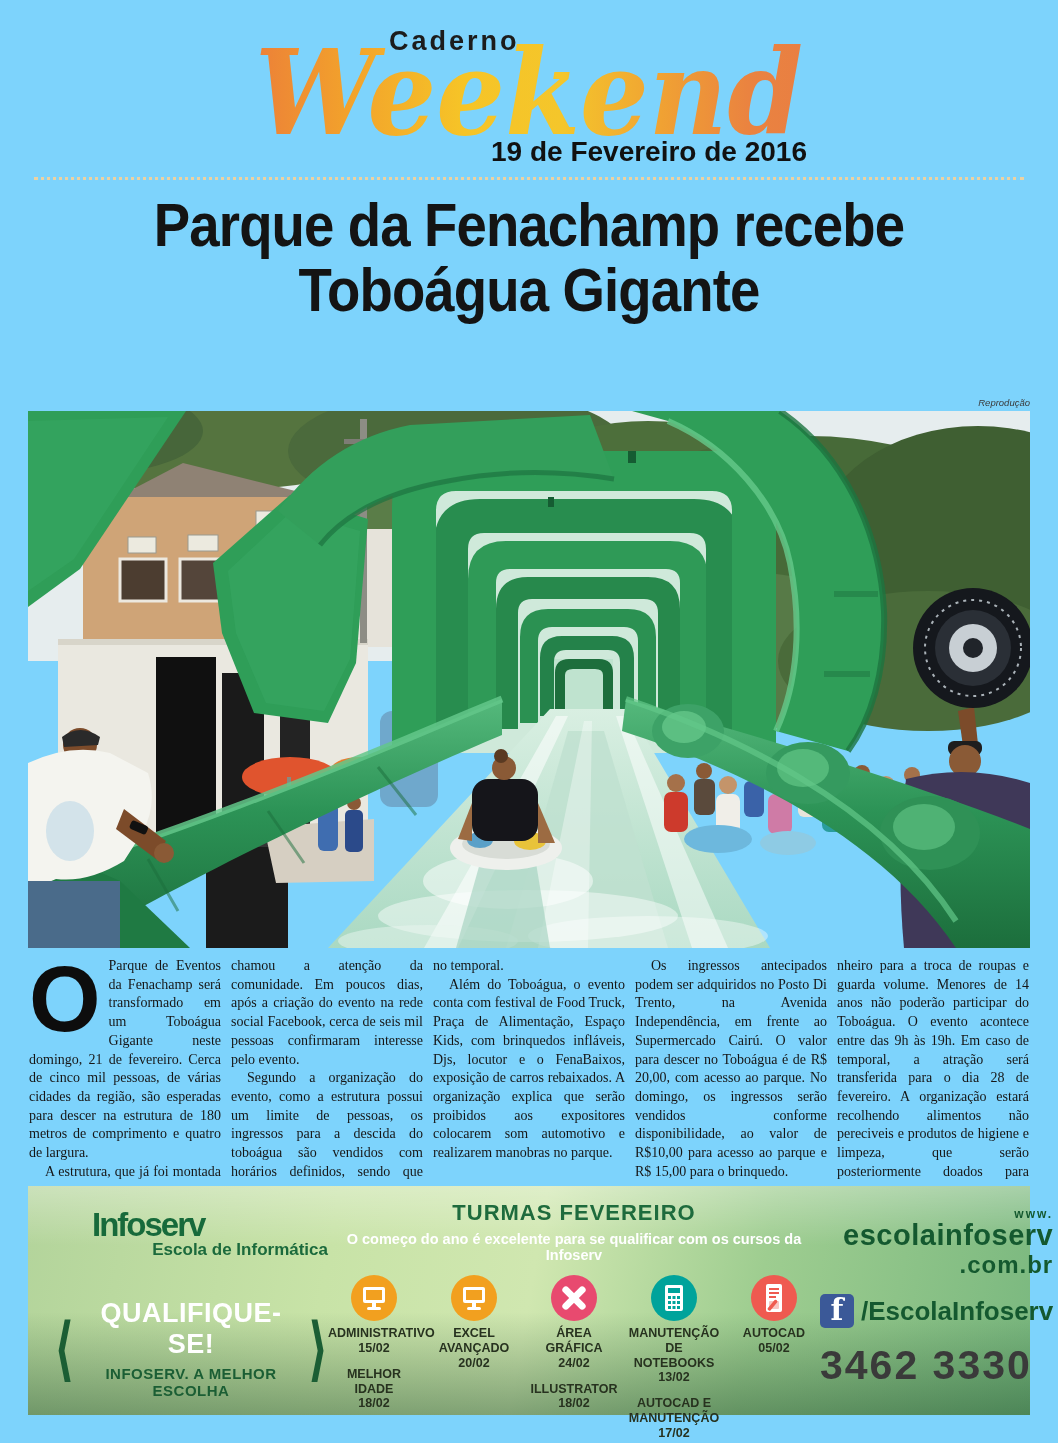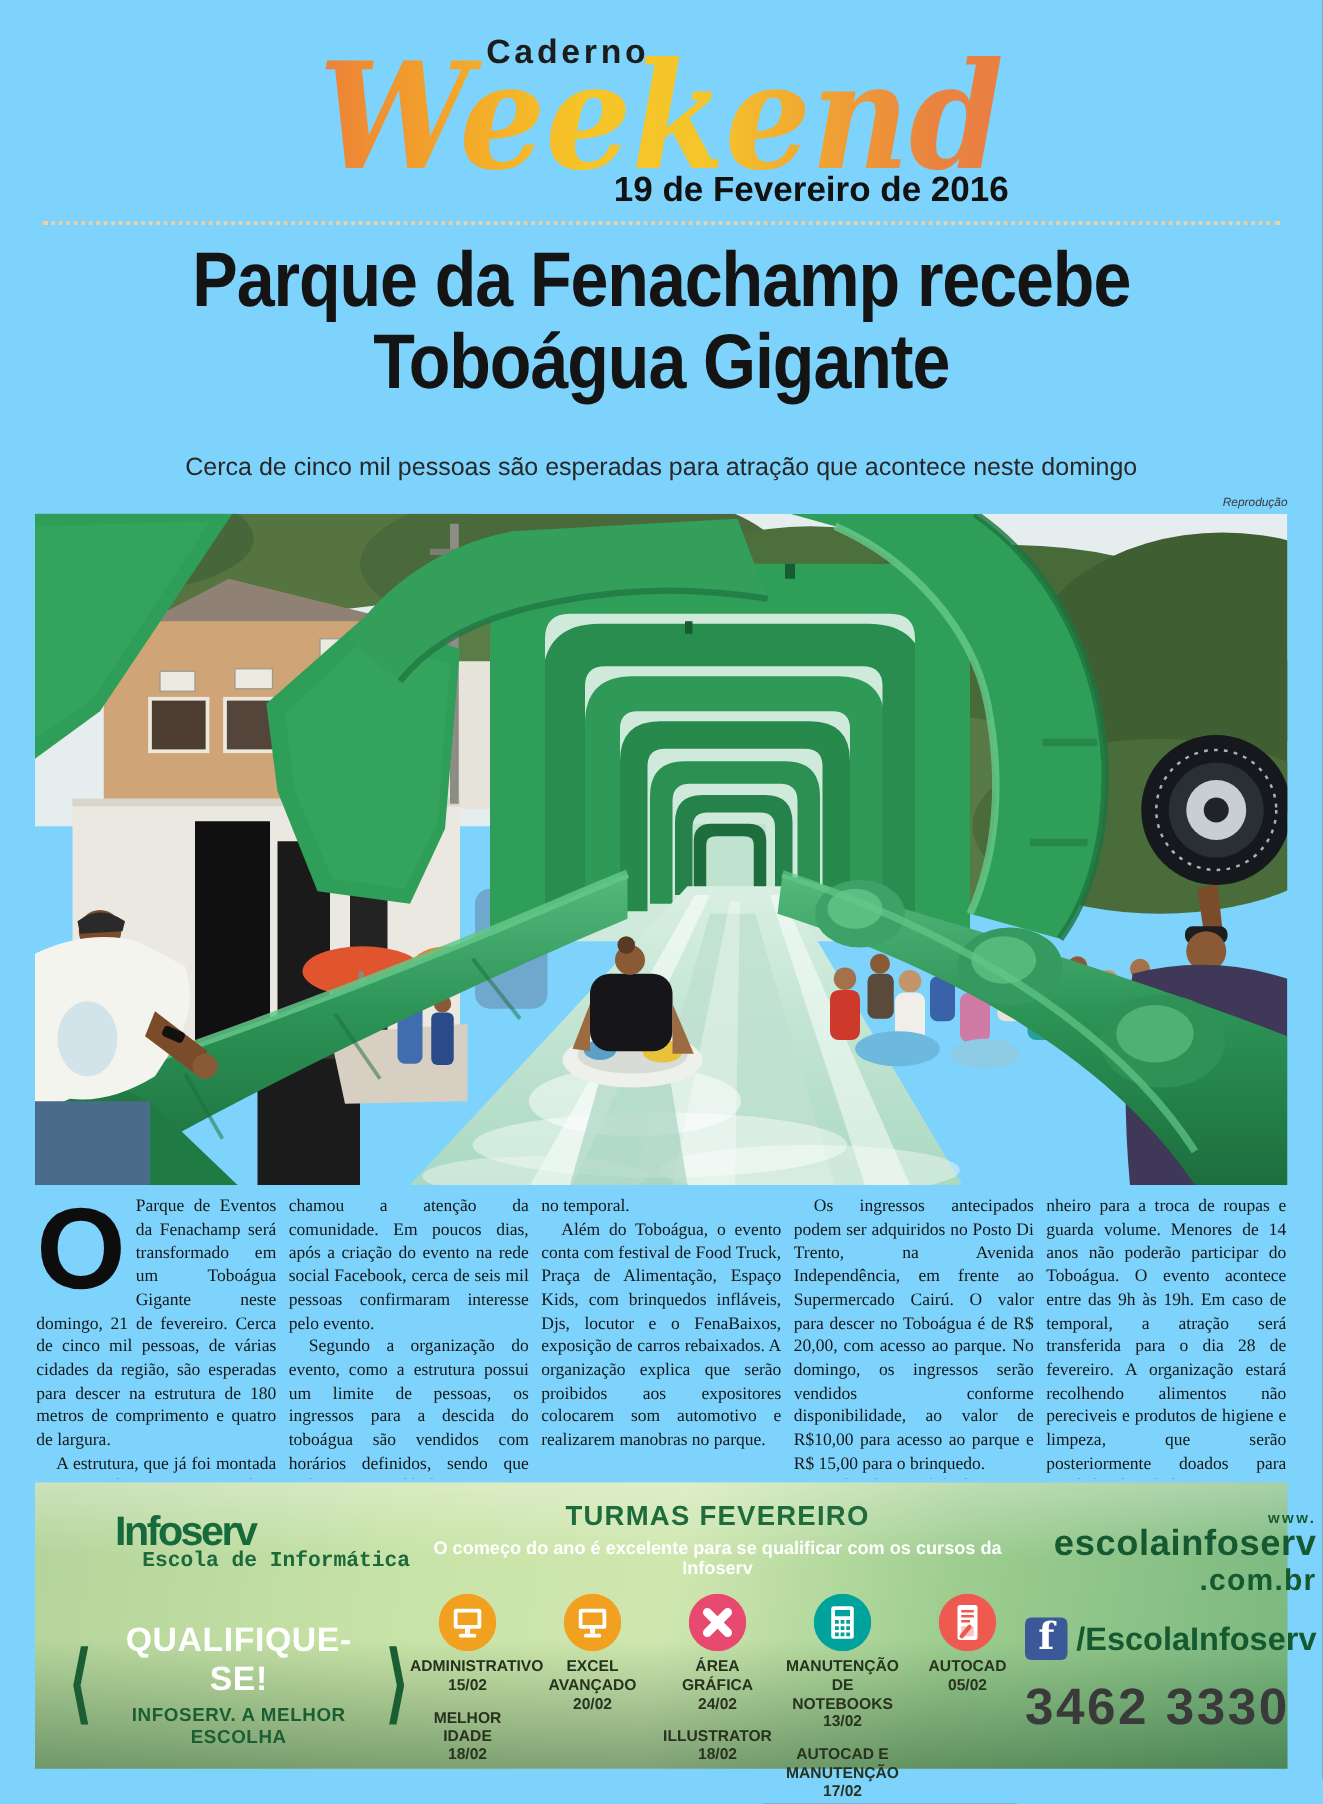--- a/index.html
+++ b/index.html
@@ -38,21 +38,21 @@
 
   
   .ad{position:absolute;top:1186px;left:28px;width:1002px;height:229px;display:flex;
       background:
         linear-gradient(to bottom, rgba(255,255,255,.32) 0%, rgba(255,255,255,0) 26%,
                         rgba(0,0,0,0) 55%, rgba(8,58,28,.40) 100%),
         linear-gradient(100deg,#b3d49b 0%,#c8e3a7 30%,#d0e7b0 50%,#9ecd90 72%,#7ab87f 100%);}
   .ad-left{width:308px;padding-top:20px;}
   .brand{padding-left:64px;font-size:33px;font-weight:bold;letter-spacing:-2px;color:#176a3b;}
   .brand-tag{width:236px;margin-left:64px;text-align:right;font-size:17px;
-             font-weight:bold;color:#1b6a3c;margin-top:-4px;font-family:Liberation Mono, monospace;}
+             font-weight:bold;color:#1b6a3c;margin-top:-4px;}
   .qualify{margin-top:26px;margin-left:26px;display:flex;align-items:center;}
   .bracket{font-family:"DejaVu Sans",sans-serif;font-size:44px;color:#1b5e34;
            line-height:1;transform:scaleY(1.6);font-weight:bold;}
   .q-center{text-align:center;margin:12px 8px;}
   .q-title{font-size:27px;font-weight:bold;color:#ffffff;letter-spacing:.5px;}
   .q-sub{font-size:15px;font-weight:bold;color:#1b5e34;margin-top:5px;letter-spacing:.5px;}
 
   .ad-mid{flex:1;text-align:center;padding-top:14px;}
   .turmas{font-size:22px;font-weight:bold;color:#1e6b3d;letter-spacing:1px;}
   .turmas-sub{font-size:14.5px;color:#ffffff;font-weight:bold;margin-top:5px;}
@@ -96,21 +96,20 @@
       <text x="280" y="114" text-anchor="middle" font-family="DejaVu Serif" font-weight="bold" font-style="italic" font-size="118" textLength="548" lengthAdjust="spacingAndGlyphs" fill="url(#wmgrad)">Weekend</text>
     </svg>
     <div class="m-date">19 de Fevereiro de 2016</div>
   </div>
   <div class="rule"></div>
 
   <div class="headline">
     <div>Parque da Fenachamp recebe</div>
     <div>Toboágua Gigante</div>
   </div>
-  <div class="deck">Cerca de cinco mil pessoas são esperadas para atração que acontece neste domingo</div>
   <div class="credit">Reprodução</div>
 
   <div class="photo">
     <svg width="1002" height="537" viewBox="0 0 1002 537">
       <defs>
         <linearGradient id="slideGrad" x1="0" y1="0" x2="0" y2="1">
           <stop offset="0" stop-color="#d9efe2"></stop>
           <stop offset="1" stop-color="#aad9c2"></stop>
         </linearGradient>
         <linearGradient id="bolGrad" x1="0" y1="0" x2="0" y2="1">

